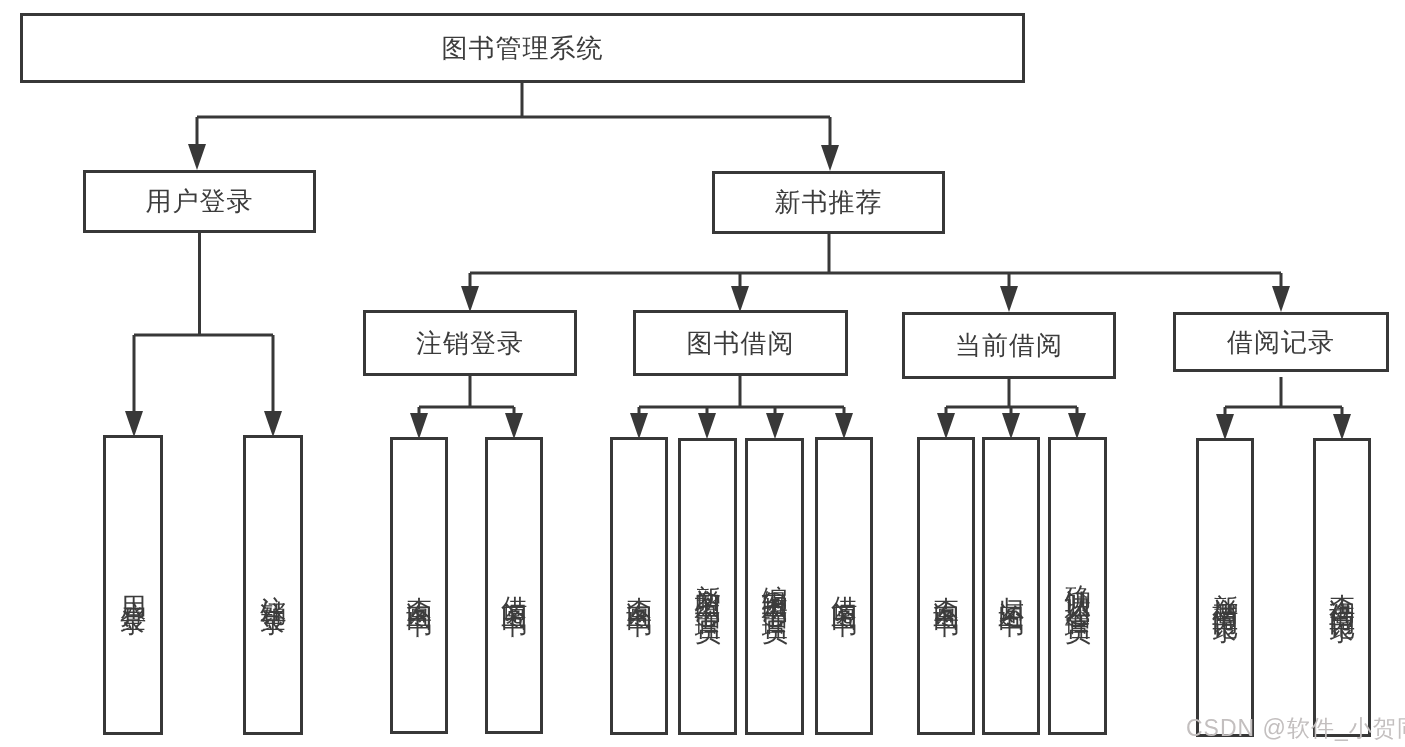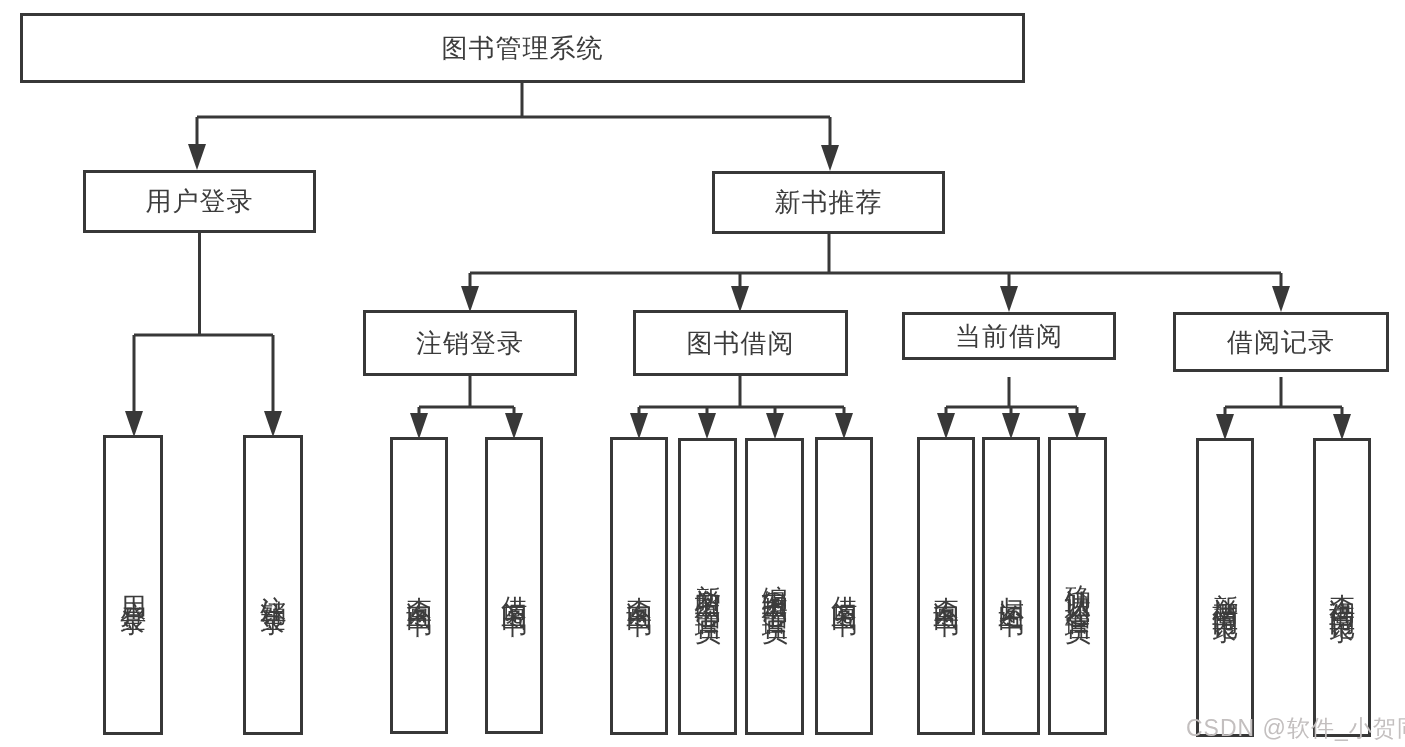--- a/index.html
+++ b/index.html
@@ -89,21 +89,21 @@
   <div class="box hbox" style="left:712px;top:171px;width:233px;height:63px;">
     <span>新书推荐</span>
   </div>
 
   <div class="box hbox" style="left:363px;top:310px;width:214px;height:66px;">
     <span>注销登录</span>
   </div>
   <div class="box hbox" style="left:633px;top:310px;width:215px;height:66px;justify-content:center;">
     <span>图书借阅</span>
   </div>
-  <div class="box hbox" style="left:902px;top:312px;width:214px;height:48px;">
+  <div class="box hbox" style="left:902px;top:312px;width:214px;height:67px;">
     <span>当前借阅</span>
   </div>
   <div class="box hbox" style="left:1173px;top:312px;width:216px;height:60px;">
     <span>借阅记录</span>
   </div>
 
   <div class="box vbox" style="left:103px;top:435px;width:60px;height:300px;">
     <span>用户登录</span>
   </div>
   <div class="box vbox" style="left:243px;top:435px;width:60px;height:300px;">

